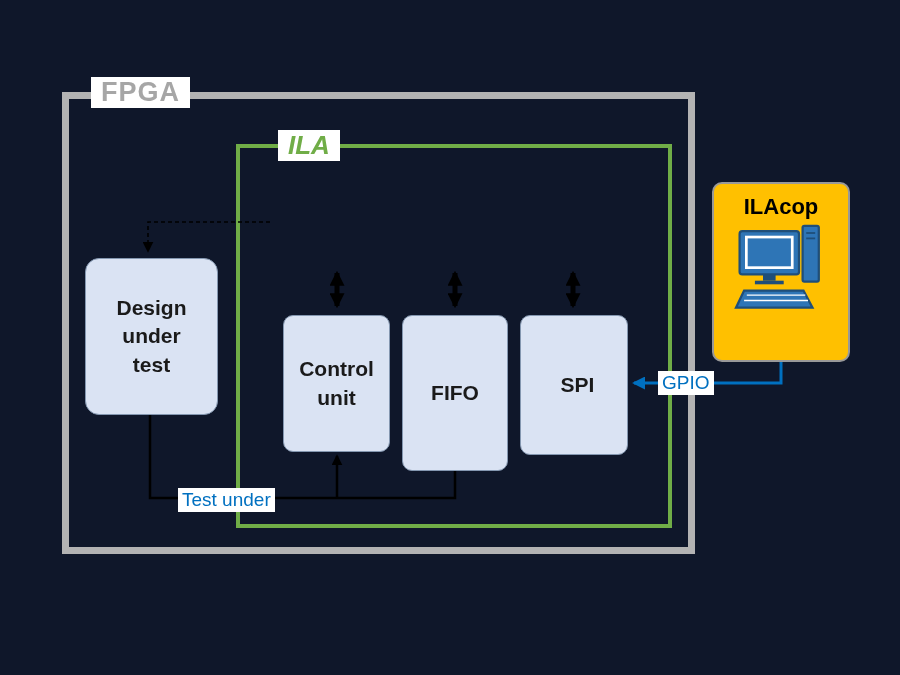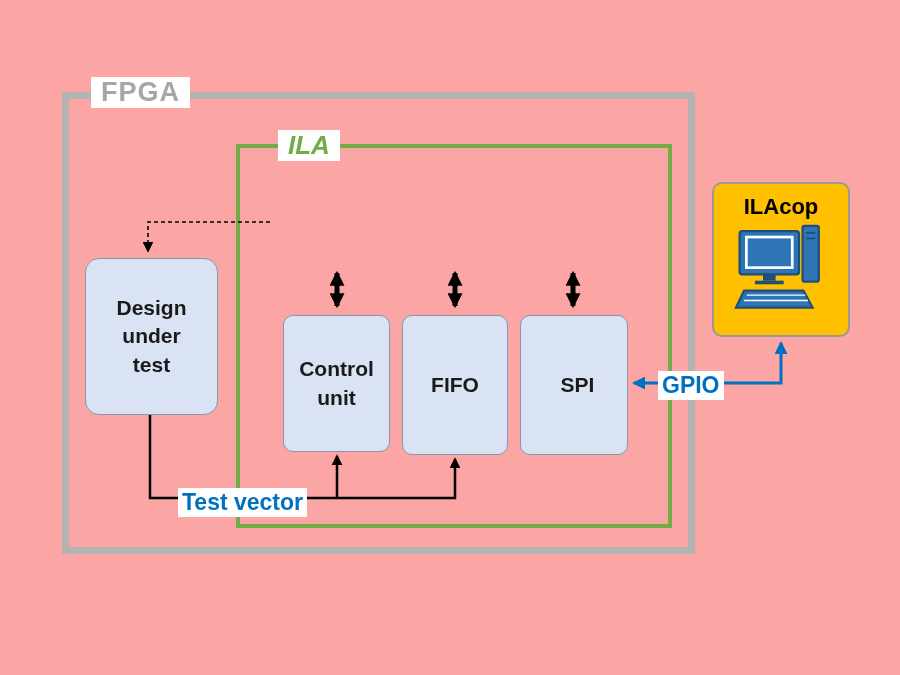--- a/index.html
+++ b/index.html
@@ -4,21 +4,21 @@
 <style>
   html, body {
     margin: 0;
     padding: 0;
     background: #ffffff;
   }
   .canvas {
     position: relative;
     width: 900px;
     height: 675px;
-    background: #fca5a5;
+    background: #0f172a;
     font-family: "Liberation Sans", sans-serif;
     overflow: hidden;
   }
   
   .fpga-box {
     position: absolute;
     left: 62px; top: 92px;
     width: 633px; height: 462px;
     border: 7px solid #b3b3b3;
     box-sizing: border-box;
@@ -71,40 +71,40 @@
     border-radius: 42px;
   }
   .trigger-unit {
     left: 283px; top: 315px;
     width: 107px; height: 137px;
     border-radius: 10px;
     padding: 0 6px;
   }
   .fifo {
     left: 402px; top: 315px;
-    width: 106px; height: 140px;
+    width: 106px; height: 156px;
     border-radius: 10px;
   }
   .spi {
     left: 520px; top: 315px;
     width: 108px; height: 140px;
     border-radius: 10px;
     padding-left: 7px;
   }
   .dut {
     left: 85px; top: 258px;
     width: 133px; height: 157px;
     border-radius: 14px;
     padding: 0 20px;
   }
   
   .ilacop-box {
     position: absolute;
     left: 712px; top: 182px;
-    width: 138px; height: 155px;
+    width: 138px; height: 180px;
     background: #ffc000;
     border: 2px solid #999999;
     border-radius: 10px;
     box-sizing: border-box;
     display: flex;
     flex-direction: column;
     align-items: center;
   }
   .ilacop-title {
     margin-top: 10px;
@@ -113,24 +113,23 @@
     color: #000000;
   }
   .computer-icon {
     margin-top: 4px;
   }
   
   .signal-label {
     position: absolute;
     background: #ffffff;
     color: #0070c0;
-    font-size: 23px;
+    font-size: 19px;
     padding: 1px 4px;
     white-space: nowrap;
-    font-weight: bold;
   }
   .test-vector-label { left: 178px; top: 488px; }
   .gpio-label        { left: 658px; top: 371px; }
   
   .wires {
     position: absolute;
     left: 0; top: 0;
     width: 900px; height: 675px;
     pointer-events: none;
   }
@@ -204,16 +203,16 @@
 
       <rect x="30" y="56" width="14" height="7" fill="#1f4e79"></rect>
       <rect x="21" y="63" width="32" height="4" fill="#1f4e79"></rect>
 
       <polygon points="9,74 75,74 85,93 0,93" fill="#2e75b6" stroke="#1f4e79" stroke-width="2.5"></polygon>
       <line x1="12" y1="79" x2="77" y2="79" stroke="#ffffff" stroke-width="1.5"></line>
       <line x1="9" y1="85" x2="80" y2="85" stroke="#ffffff" stroke-width="1.5"></line>
     </svg>
   </div>
 
-  <span class="signal-label test-vector-label">Test vector</span>
+  <span class="signal-label test-vector-label">Test under</span>
   <span class="signal-label gpio-label">GPIO</span>
 
 </div>
 
 </body></html>

